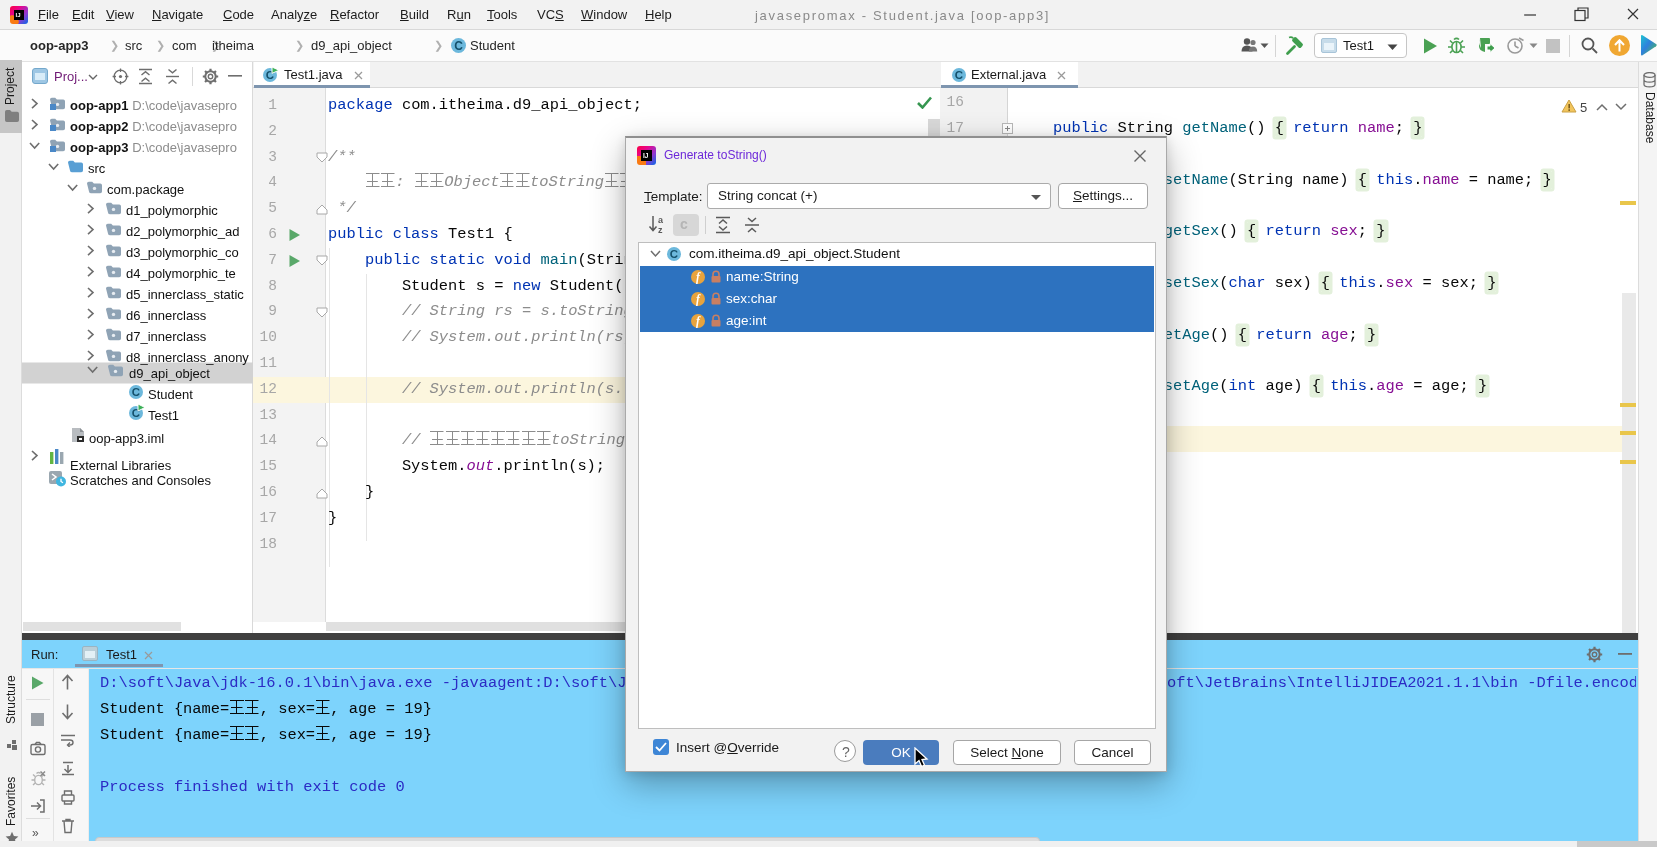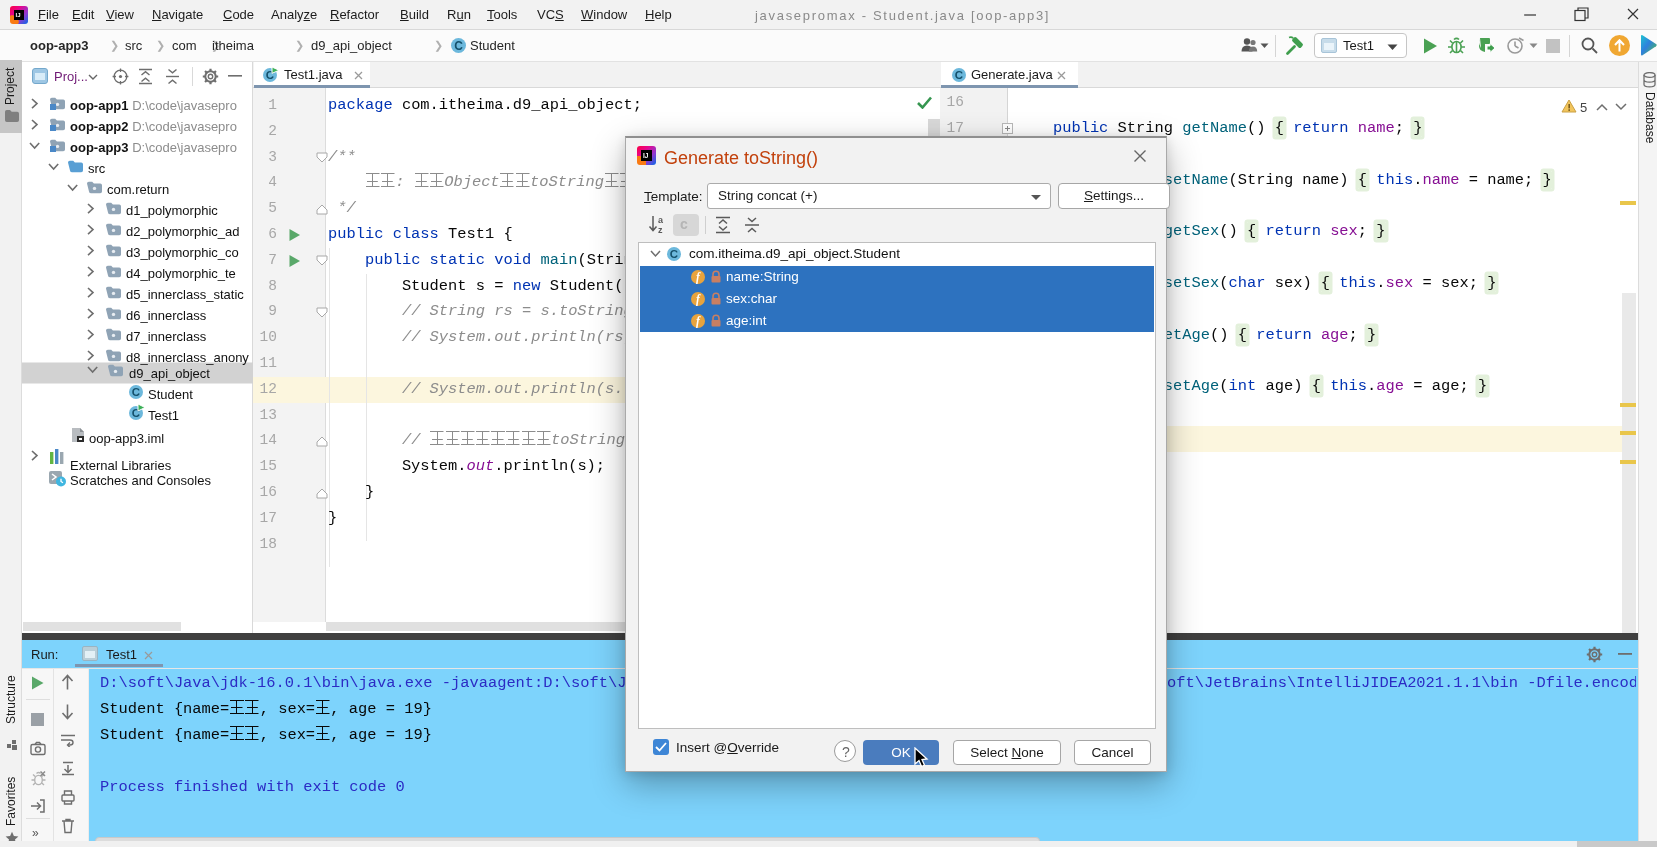--- a/index.html
+++ b/index.html
@@ -314,21 +314,21 @@
         <rect x="0" y="1" width="13" height="13" rx="2" fill="#9aa7b0"></rect>
         <path d="M3 4 l4 3 l-4 3" fill="none" stroke="#fff" stroke-width="1.5"></path>
         <circle cx="12" cy="11.5" r="5" fill="#40b6e0"></circle>
         <path d="M12 8.8 v2.7 l2 1.2" fill="none" stroke="#fff" stroke-width="1.3"></path>
       </g>
  </svg>
  <div class="treerow" style="left:48px;top:1.5px;"><b>oop-app1</b> <span style="color:#8c8c8c">D:\code\javasepro</span></div>
  <div class="treerow" style="left:48px;top:22.5px;"><b>oop-app2</b> <span style="color:#8c8c8c">D:\code\javasepro</span></div>
  <div class="treerow" style="left:48px;top:43.5px;"><b>oop-app3</b> <span style="color:#8c8c8c">D:\code\javasepro</span></div>
  <div class="treerow" style="left:66px;top:64.5px;">src</div>
- <div class="treerow" style="left:85px;top:85.5px;">com.return</div>
+ <div class="treerow" style="left:85px;top:85.5px;">com.package</div>
  <div class="treerow" style="left:104px;top:106.5px;">d1_polymorphic</div>
  <div class="treerow" style="left:104px;top:127.5px;">d2_polymorphic_ad</div>
  <div class="treerow" style="left:104px;top:148.5px;">d3_polymorphic_co</div>
  <div class="treerow" style="left:104px;top:169.5px;">d4_polymorphic_te</div>
  <div class="treerow" style="left:104px;top:190.5px;">d5_innerclass_static</div>
  <div class="treerow" style="left:104px;top:211.5px;">d6_innerclass</div>
  <div class="treerow" style="left:104px;top:232.5px;">d7_innerclass</div>
  <div class="treerow" style="left:104px;top:253.5px;">d8_innerclass_anony</div>
  <div class="treerow" style="left:107px;top:269.5px;">d9_api_object</div>
  <div class="treerow" style="left:126px;top:290.5px;">Student</div>
@@ -404,21 +404,21 @@
 </div>
 
 <div class="a" id="ed2" style="left:940px;top:62px;width:698px;height:571px;background:#fff;overflow:hidden;">
  <div class="a" style="left:0;top:0;width:698px;height:26px;background:#f2f2f2;border-bottom:1px solid #d9d9d9;box-sizing:border-box;"></div>
  <div class="a" style="left:1px;top:0;width:137px;height:23px;background:#fff;"></div>
  <div class="a" style="left:1px;top:23px;width:137px;height:3px;background:#7e95af;"></div>
  <svg class="a" style="left:10px;top:4px" width="18" height="18" viewBox="0 0 18 18">
       <circle cx="9" cy="9" r="7" fill="#6cb8dc"></circle>
       <text x="9" y="13.2" font-size="11.5" font-weight="bold" fill="#14506b" text-anchor="middle" font-family="Liberation Sans">C</text>
     </svg>
- <div class="a" style="left:31px;top:5px;font-size:13px;color:#1a1a1a;">Generate.java</div>
+ <div class="a" style="left:31px;top:5px;font-size:13px;color:#1a1a1a;">External.java</div>
  <svg class="a" style="left:117px;top:9px" width="9" height="9">
       <path d="M1 1 l7 7 M8 1 l-7 7" stroke="#9a9a9a" stroke-width="1.3"></path>
     </svg>
 
  <div class="a" style="left:0;top:26px;width:68px;height:547px;background:#f2f2f2;border-right:1px solid #d5d5d5;box-sizing:border-box;"></div>
 
  <div class="a" style="left:0;top:363.8px;width:682px;height:25.8px;background:#fcf6de;"></div>
  <div class="a gut" style="left:0;top:28.4px;line-height:25.8px;">16<br>17</div>
 
  <div class="a" style="left:62px;top:61px;width:11px;height:11px;background:#fff;border:1px solid #b9b9b9;box-sizing:border-box;">
@@ -539,33 +539,33 @@
  <div class="a" style="left:73px;top:197px;width:945px;height:8px;background:#dcdcdc;border:1px solid #c9c9c9;border-radius:4px;box-sizing:border-box;"></div>
 </div>
 <div class="a" style="left:0;top:841px;width:1657px;height:6px;background:#f0f0f0;"></div>
 <div class="a" style="left:1577px;top:841px;width:80px;height:6px;background:#c9c9c9;"></div>
 
 <div class="a" id="dlg" style="left:625px;top:136px;width:542px;height:636px;background:#f2f2f2;border:1px solid #a9a9a9;border-top:2px solid #8f8f8f;box-sizing:border-box;box-shadow:0 12px 32px rgba(0,0,0,.30),0 2px 10px rgba(0,0,0,.12);">
  <div class="a" style="left:11px;top:8px;width:19px;height:19px;border-radius:3px;background:radial-gradient(circle at 12% 88%,#f97a12 0 28%,rgba(0,0,0,0) 30%),linear-gradient(135deg,#fb0240 0%,#e9048a 30%,#9039d0 65%,#066ae8 100%);">
   <div class="a" style="left:4px;top:4px;width:11px;height:11px;background:#000;"></div>
   <div class="a" style="left:6px;top:6.5px;font-size:6.5px;line-height:6.5px;color:#fff;font-weight:bold;">IJ</div>
  </div>
- <div class="a" style="left:38px;top:10px;font-size:18px;color:#c2410c;">Generate toString()</div>
+ <div class="a" style="left:38px;top:10px;font-size:12px;color:#6d28d9;">Generate toString()</div>
  <svg class="a" style="left:507px;top:11px" width="14" height="14">
       <path d="M1.5 1.5 l11 11 M12.5 1.5 l-11 11" stroke="#666" stroke-width="1.4"></path>
     </svg>
 
  <div class="a" style="left:18px;top:51px;font-size:13.5px;color:#1a1a1a;"><u>T</u>emplate:</div>
  <div class="a" style="left:81px;top:45px;width:344px;height:26px;background:#fff;border:1px solid #ababab;border-radius:3px;box-sizing:border-box;">
    <div class="a" style="left:10px;top:4px;font-size:13.5px;color:#1a1a1a;">String concat (+)</div>
    <svg class="a" style="left:322px;top:10px" width="12" height="7">
         <path d="M1 1 l5 5 l5 -5" fill="#555" stroke="none"></path>
       </svg>
  </div>
- <div class="btn" style="left:432px;top:45px;width:112px;height:26px;line-height:24px;"><u>S</u>ettings...</div>
+ <div class="btn" style="left:432px;top:45px;width:90px;height:26px;line-height:24px;"><u>S</u>ettings...</div>
 
  <svg class="a" style="left:22px;top:77px" width="18" height="19" viewBox="0 0 18 19">
       <path d="M5 1 v14 M1.5 11.5 L5 15.5 L8.5 11.5" fill="none" stroke="#5a5a5a" stroke-width="1.5"></path>
       <text x="10" y="8" font-size="9" font-weight="bold" fill="#5a5a5a" font-family="Liberation Sans">a</text>
       <text x="10" y="18" font-size="9" font-weight="bold" fill="#5a5a5a" font-family="Liberation Sans">z</text>
     </svg>
  <div class="a" style="left:47px;top:76px;width:26px;height:22px;background:#d7d7d7;border-radius:4px;">
       <div class="a" style="left:7px;top:2px;font-size:14px;color:#b5b5b5;font-weight:bold;">c</div>
     </div>
  <div class="a" style="left:79px;top:78px;width:1px;height:18px;background:#cfcfcf;"></div>

